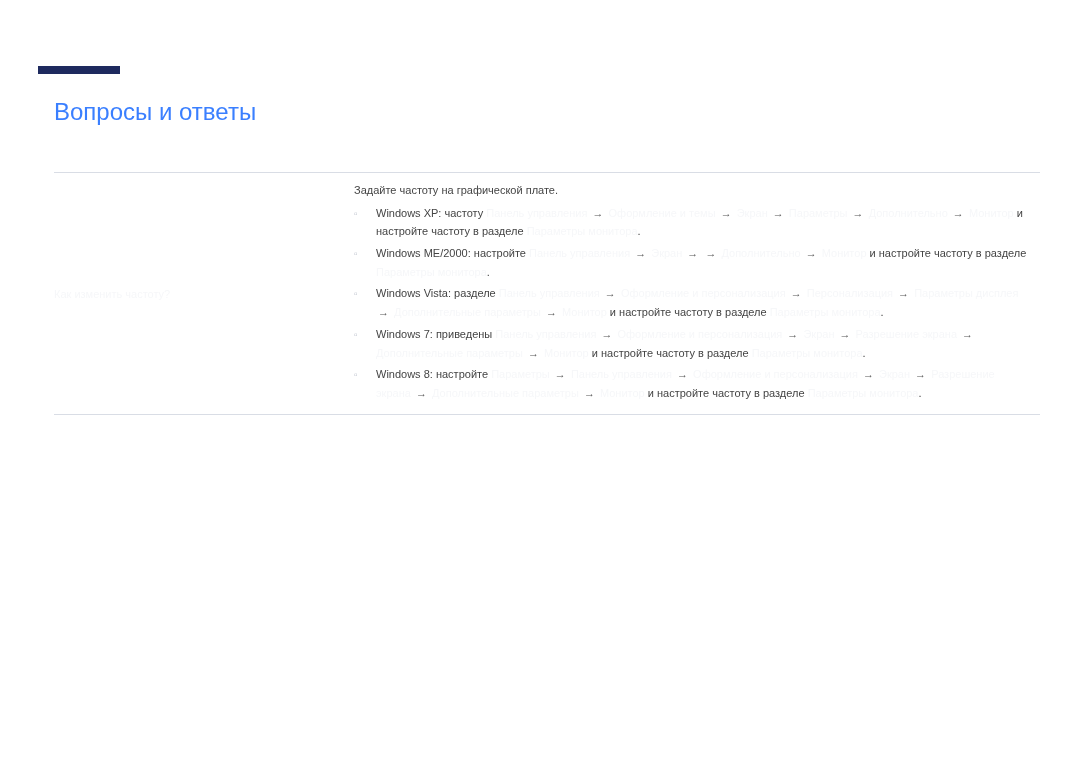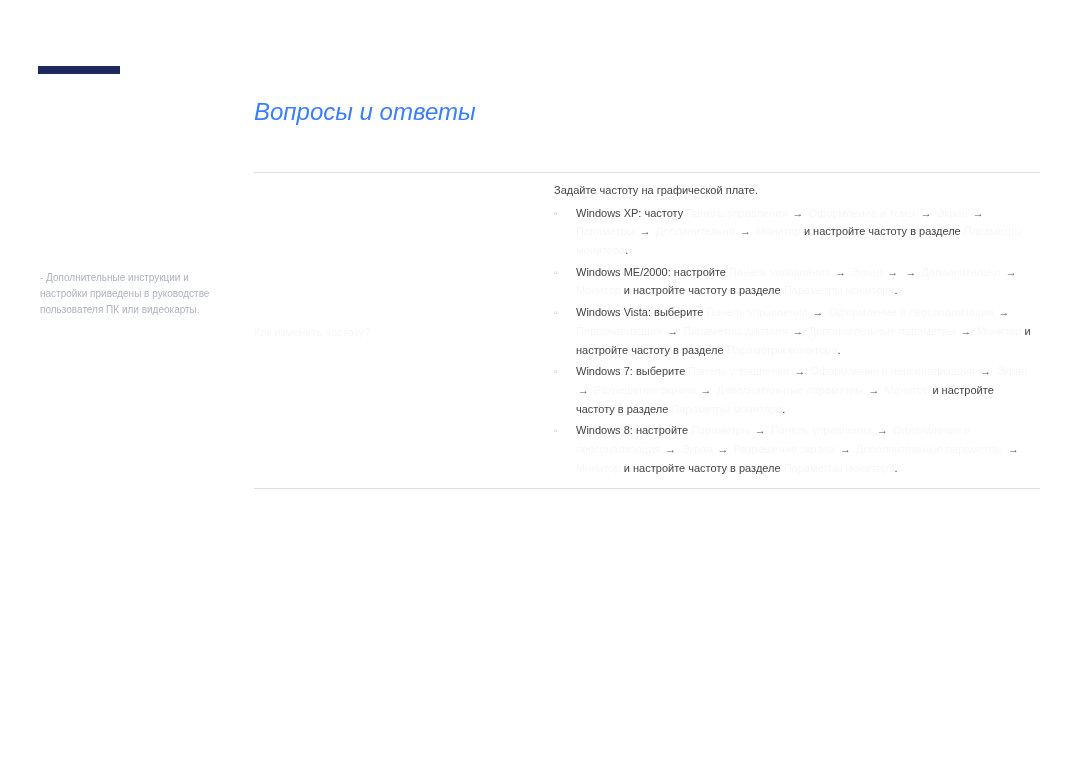--- a/index.html
+++ b/index.html
@@ -40,21 +40,20 @@
   .main {
     flex: 1;
     padding-left: 14px;
   }
   .heading {
     color: #3a7fff;
     font-size: 24px;
     font-weight: 400;
     margin-bottom: 46px;
     margin-top: 8px;
-    font-style: italic;
   }
   hr.sep {
     border: none;
     border-top: 1px solid #d9dde5;
     margin: 0;
   }
   .q-row {
     display: flex;
     padding: 8px 0;
     align-items: center;
@@ -93,23 +92,20 @@
   .hidden-faint { color: #f6f7f9; } 
 </style>
 </head>
 <body>
 
 <div class="page">
   <div class="accent-bar"></div>
 
   <div class="body-wrap">
 
-    <div class="sidebar">
-      <span class="dash">- </span><span>Дополнительные инструкции и настройки приведены в руководстве пользователя ПК или видеокарты.</span>
-    </div>
 
     <div class="main">
 
       <h1 class="heading">Вопросы и ответы</h1>
 
       <hr class="sep">
 
       <div class="q-row">
         <div class="q-label hidden-faint">Как изменить частоту?</div>
 
@@ -149,41 +145,41 @@
               <span class="arrow">→</span>
               <span class="hidden-faint">Монитор</span>
               <span>и настройте частоту в разделе</span>
               <span class="hidden-faint">Параметры монитора</span>.
             </div>
           </div>
 
           <div class="bullet-item">
             <div class="bullet-glyph">▫</div>
             <div class="bullet-text">
-              <span>Windows Vista: выберите</span>
+              <span>Windows Vista: разделе</span>
               <span class="hidden-faint">Панель управления</span>
               <span class="arrow">→</span>
               <span class="hidden-faint">Оформление и персонализация</span>
               <span class="arrow">→</span>
               <span class="hidden-faint">Персонализация</span>
               <span class="arrow">→</span>
               <span class="hidden-faint">Параметры дисплея</span>
               <span class="arrow">→</span>
               <span class="hidden-faint">Дополнительные параметры</span>
               <span class="arrow">→</span>
               <span class="hidden-faint">Монитор</span>
               <span>и настройте частоту в разделе</span>
               <span class="hidden-faint">Параметры монитора</span>.
             </div>
           </div>
 
           <div class="bullet-item">
             <div class="bullet-glyph">▫</div>
             <div class="bullet-text">
-              <span>Windows 7: выберите</span>
+              <span>Windows 7: приведены</span>
               <span class="hidden-faint">Панель управления</span>
               <span class="arrow">→</span>
               <span class="hidden-faint">Оформление и персонализация</span>
               <span class="arrow">→</span>
               <span class="hidden-faint">Экран</span>
               <span class="arrow">→</span>
               <span class="hidden-faint">Разрешение экрана</span>
               <span class="arrow">→</span>
               <span class="hidden-faint">Дополнительные параметры</span>
               <span class="arrow">→</span>

